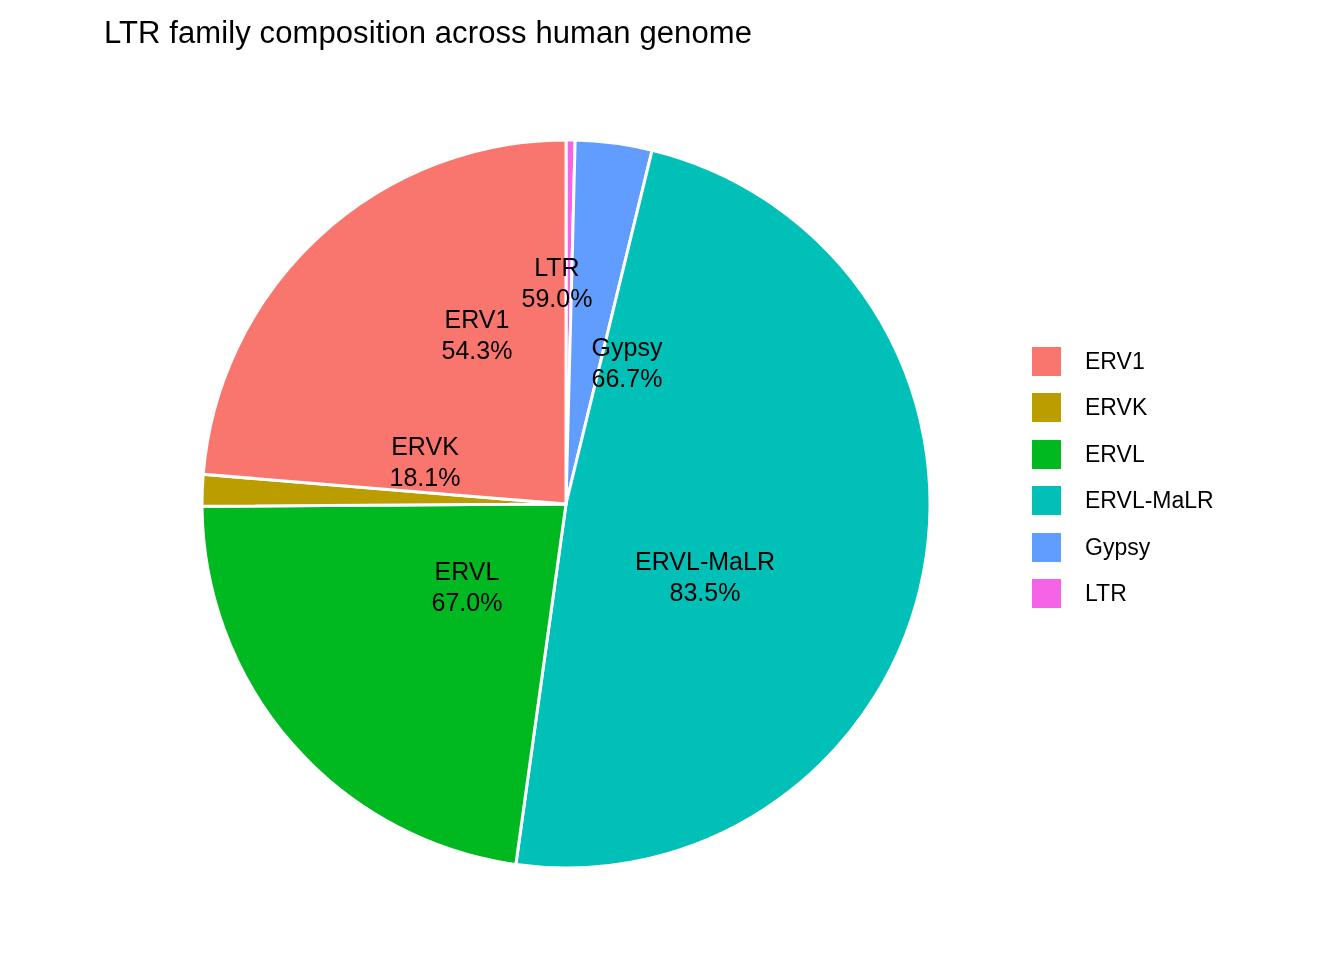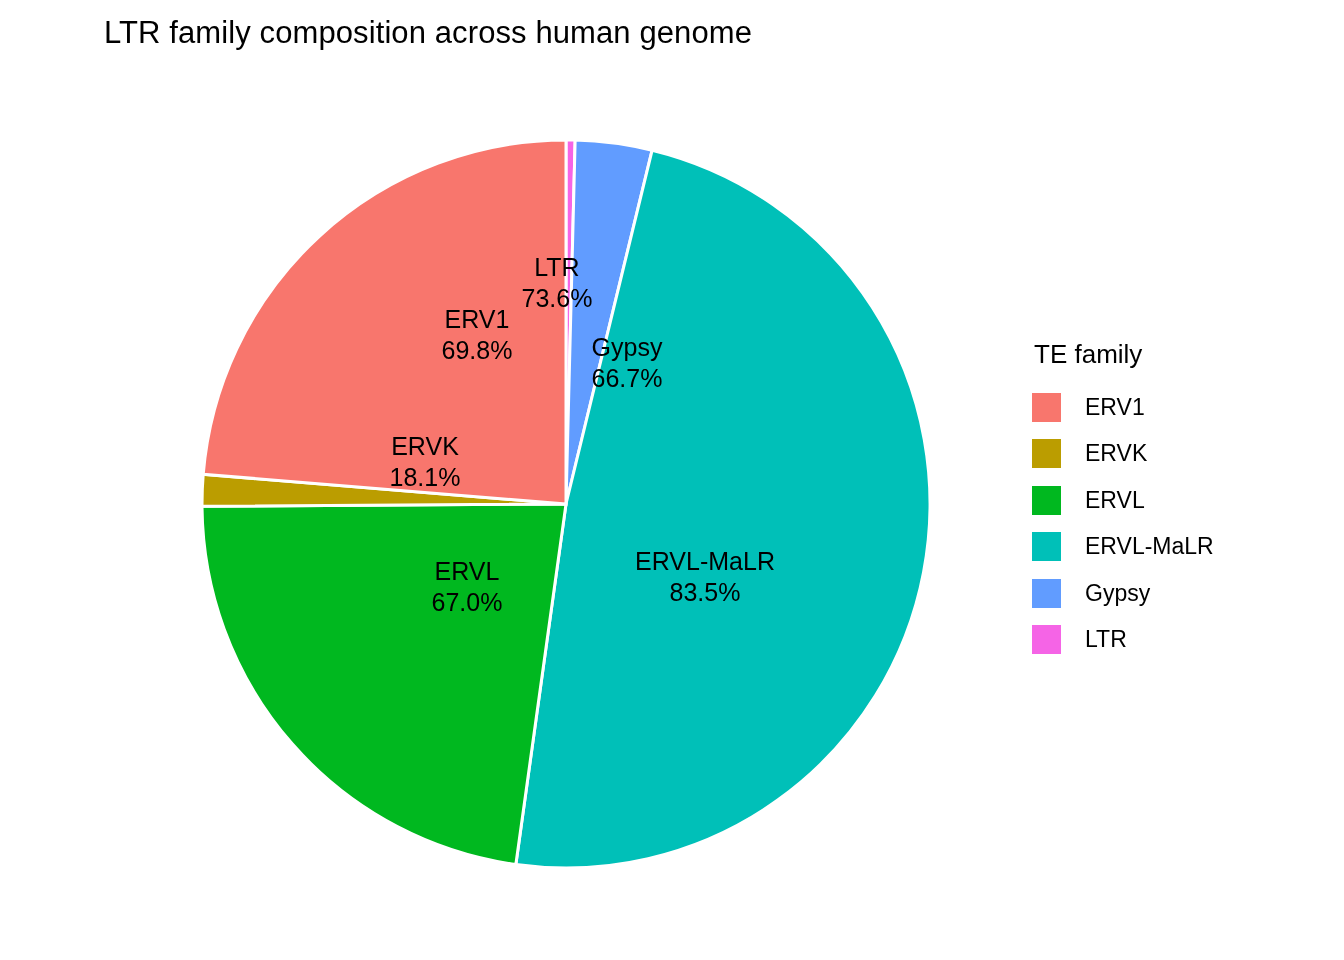--- a/index.html
+++ b/index.html
@@ -101,47 +101,46 @@
           <path d="M 566 504 L 575.15 140.11 A 364 364 0 0 1 652.09 150.33 Z" fill="#619CFF" stroke="#FFFFFF" stroke-width="3"></path>
           <path d="M 566 504 L 652.09 150.33 A 364 364 0 0 1 515.84 864.53 Z" fill="#00C0B8" stroke="#FFFFFF" stroke-width="3"></path>
           <path d="M 566 504 L 515.84 864.53 A 364 364 0 0 1 202.01 506.29 Z" fill="#00B81F" stroke="#FFFFFF" stroke-width="3"></path>
           <path d="M 566 504 L 202.01 506.29 A 364 364 0 0 1 203.21 474.30 Z" fill="#BB9D00" stroke="#FFFFFF" stroke-width="3"></path>
           <path d="M 566 504 L 203.21 474.30 A 364 364 0 0 1 566.00 140.00 Z" fill="#F8766D" stroke="#FFFFFF" stroke-width="3"></path>
         </g>
     </svg>
     <div id="pie-labels">
         <div class="slice-label" style="left: 557px; top: 283px;">
           <span class="lbl-name">LTR</span>
-          <span class="lbl-pct">73.6%</span>
+          <span class="lbl-pct">59.0%</span>
         </div>
         <div class="slice-label" style="left: 627px; top: 363px;">
           <span class="lbl-name">Gypsy</span>
           <span class="lbl-pct">66.7%</span>
         </div>
         <div class="slice-label" style="left: 705px; top: 577px;">
           <span class="lbl-name">ERVL-MaLR</span>
           <span class="lbl-pct">83.5%</span>
         </div>
         <div class="slice-label" style="left: 467px; top: 587px;">
           <span class="lbl-name">ERVL</span>
           <span class="lbl-pct">67.0%</span>
         </div>
         <div class="slice-label" style="left: 425px; top: 462px;">
           <span class="lbl-name">ERVK</span>
           <span class="lbl-pct">18.1%</span>
         </div>
         <div class="slice-label" style="left: 477px; top: 335px;">
           <span class="lbl-name">ERV1</span>
-          <span class="lbl-pct">69.8%</span>
+          <span class="lbl-pct">54.3%</span>
         </div>
       </div>
   </div>
 
   <div id="legend">
-    <div id="legend-title">TE family</div>
     <div id="legend-items">
         <div class="legend-row">
           <span class="legend-swatch" style="background: rgb(248, 118, 109);"></span>
           <span class="legend-label">ERV1</span>
         </div>
         <div class="legend-row">
           <span class="legend-swatch" style="background: rgb(187, 157, 0);"></span>
           <span class="legend-label">ERVK</span>
         </div>
         <div class="legend-row">

